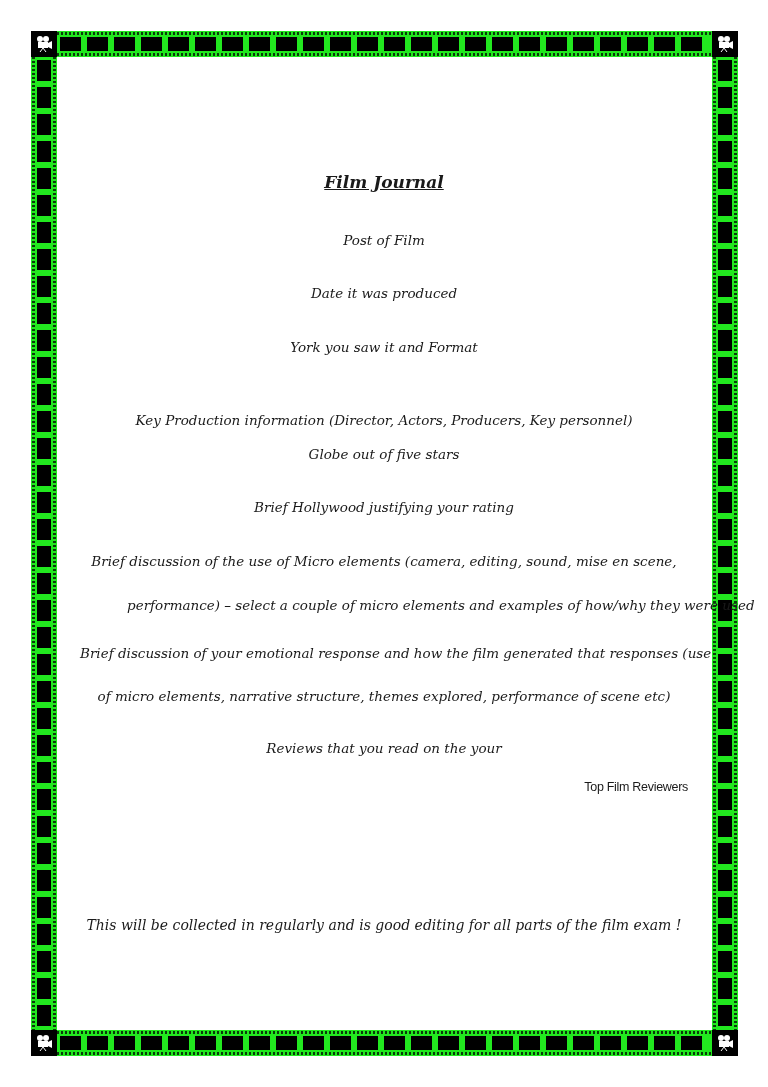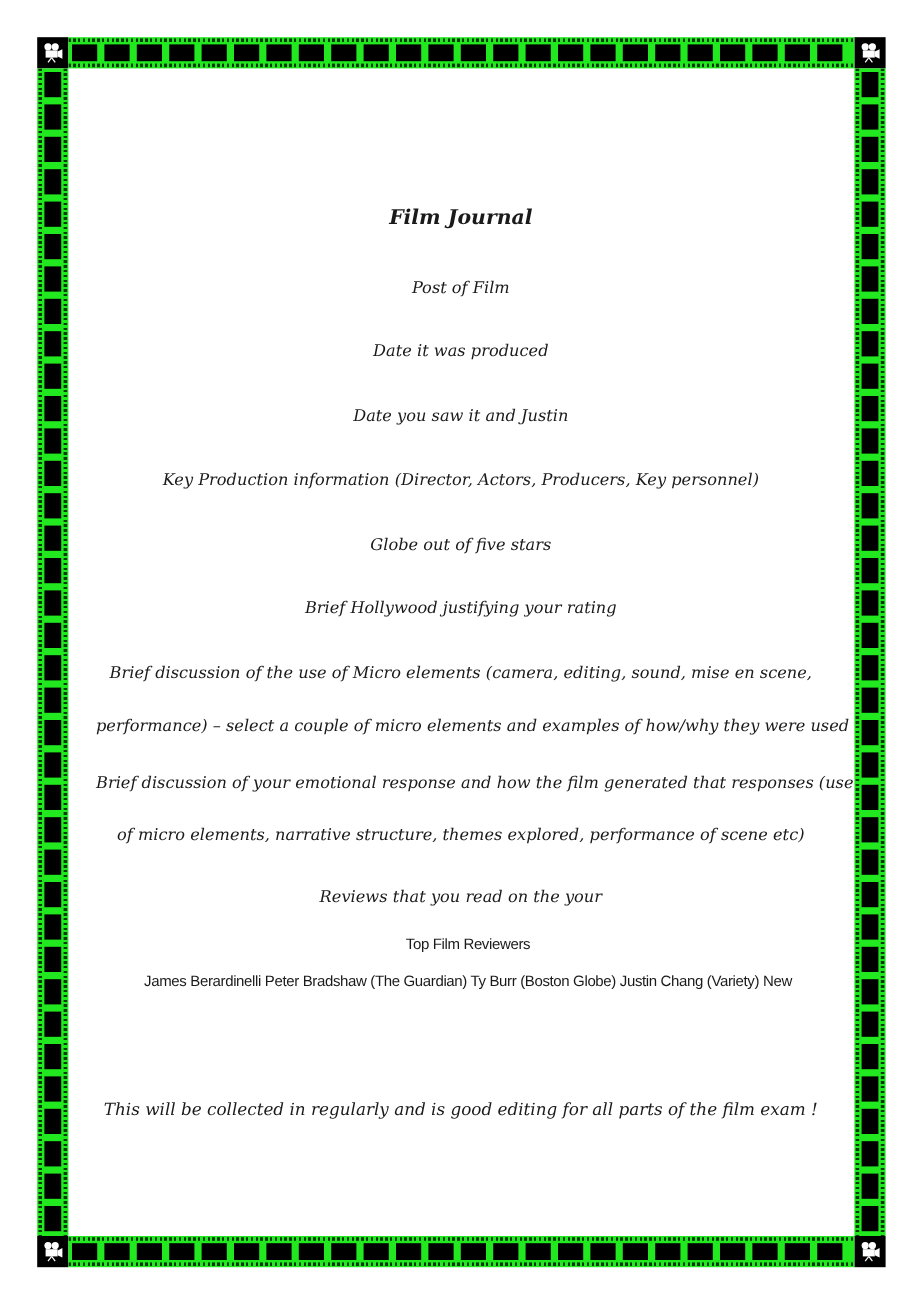--- a/index.html
+++ b/index.html
@@ -6,22 +6,22 @@
   body{width:768px;height:1087px;position:relative;overflow:hidden;font-family:"DejaVu Serif",serif;color:#1a1a1a;}
   .corner{position:absolute;width:26px;height:26px;background:#000;display:flex;align-items:center;justify-content:center;}
   .corner svg{width:18px;height:18px;}
   .hstrip{position:absolute;height:26px;background:#22e81f;overflow:hidden;}
   .vstrip{position:absolute;width:26px;background:#22e81f;overflow:hidden;}
   .hstrip .f,.vstrip .f{position:absolute;background:#000;}
   .holes-h{position:absolute;left:0;right:0;height:3px;background:repeating-linear-gradient(90deg,#0a3a0a 0 2px,transparent 2px 4px);}
   .holes-v{position:absolute;top:0;bottom:0;width:3px;background:repeating-linear-gradient(180deg,#0a3a0a 0 2px,transparent 2px 4px);}
   .content{position:absolute;left:80px;right:80px;top:0;}
   .line{position:absolute;left:0;right:0;text-align:center;font-style:italic;font-size:13.5px;white-space:nowrap;}
-  .title{position:absolute;left:0;right:0;text-align:center;font-style:italic;font-weight:bold;font-size:17px;}
-  .sans{position:absolute;left:12px;right:0;font-family:"Liberation Sans",sans-serif;font-size:12.5px;letter-spacing:-0.3px;line-height:21px;text-align:center;}
+  .title{position:absolute;left:0;right:0;text-align:center;font-style:italic;font-weight:bold;font-size:17px;text-decoration:underline;}
+  .sans{position:absolute;left:12px;right:0;font-family:"Liberation Sans",sans-serif;font-size:12.5px;letter-spacing:-0.3px;line-height:21px;text-align:right;}
 </style>
 </head>
 <body>
 
 <div>
   <div class="corner" style="left:31px;top:31px;">
     <svg viewBox="0 0 18 18">
         <circle cx="5" cy="4" r="3" fill="#fff"></circle>
         <circle cx="11" cy="4" r="3" fill="#fff"></circle>
         <rect x="3" y="7" width="10" height="6" fill="#fff"></rect>
@@ -196,29 +196,28 @@
       <div class="f" style="top: 948px; left: 6px; height: 21px; width: 14px; background: rgb(0, 0, 0);"></div>
       <div class="holes-v" style="left: 1px;"></div>
       <div class="holes-v" style="left: 22px;"></div>
     </div>
 </div>
 
 <div class="content">
   <div class="title" style="top:172px;">Film Journal</div>
   <div class="line" style="top:232px;">Post of Film</div>
   <div class="line" style="top:285px;">Date it was produced</div>
-  <div class="line" style="top:339px;">Date you saw it and Justin</div>
-  <div class="line" style="top:392px;text-align:center;">Key Production information  (Director,  Actors,  Producers,  Key personnel)</div>
+  <div class="line" style="top:339px;">York you saw it and Format</div>
+  <div class="line" style="top:412px;text-align:center;">Key Production information  (Director,  Actors,  Producers,  Key personnel)</div>
   <div class="line" style="top:446px;">Globe out of five stars</div>
   <div class="line" style="top:499px;">Brief Hollywood  justifying your rating</div>
   <div class="line" style="top:553px;">Brief  discussion  of the use of Micro elements  (camera,  editing,  sound,  mise en scene,</div>
-  <div class="line" style="top:597px;">performance)  – select  a couple of micro elements and examples  of how/why they were used</div>
+  <div class="line" style="top:597px;margin-left:47px;">performance)  – select  a couple of micro elements and examples  of how/why they were used</div>
   <div class="line" style="top:645px;">Brief  discussion  of your emotional  response  and how the film generated  that responses  (use</div>
   <div class="line" style="top:688px;">of micro  elements,  narrative structure,  themes explored,  performance of scene etc)</div>
   <div class="line" style="top:740px;">Reviews  that you read on the your</div>
 
   <div class="sans" style="top:777px;">Top Film Reviewers</div>
   <div class="sans" style="top:808px;">
-    <div>James Berardinelli Peter Bradshaw (The Guardian) Ty Burr (Boston Globe) Justin Chang (Variety) New</div>
   </div>
 
   <div class="line" style="top:917px;font-size:14px;">This will be collected  in regularly and is good editing  for all parts of the film exam !</div>
 </div>
 
 </body></html>

